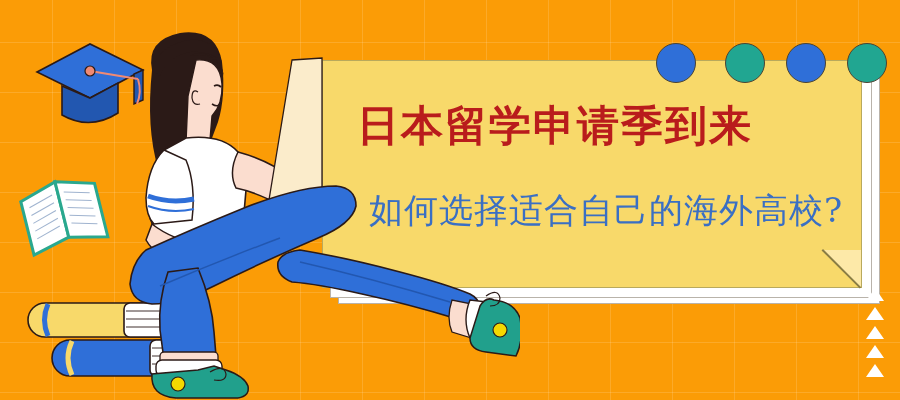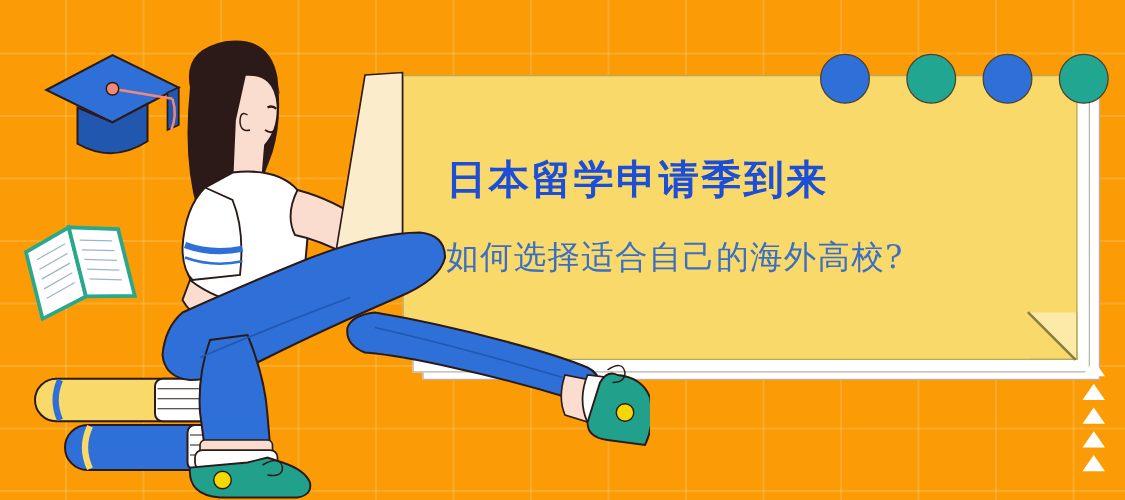--- a/index.html
+++ b/index.html
@@ -79,35 +79,35 @@
     width: 100%; height: 100%;
     display: flex;
     flex-direction: column;
     justify-content: center;
     align-items: flex-start;
     padding-left: 34px;
     box-sizing: border-box;
     z-index: 5;
   }
   #headline {
-    font-family: Liberation Serif, serif;
-    font-size: 32px;
+    font-family: Liberation Sans, sans-serif;
+    font-size: 42px;
     font-weight: bold;
-    color: #1d4ed8;
+    color: #b91c1c;
     letter-spacing: 2px;
     line-height: 1.15;
     margin: 0 0 26px 0;
     white-space: nowrap;
   }
   #subhead {
     font-family: "DejaVu Serif", "Liberation Serif", serif;
-    font-size: 26px;
+    font-size: 34px;
     color: #3a6fc4;
     letter-spacing: 1px;
-    margin: 0;
+    margin: 12px;
     white-space: nowrap;
     text-align: center;
   }
 
   
   .deco-circle {
     position: absolute;
     width: 38px; height: 38px;
     border-radius: 50%;
     border: 1.5px solid #4a4333;

